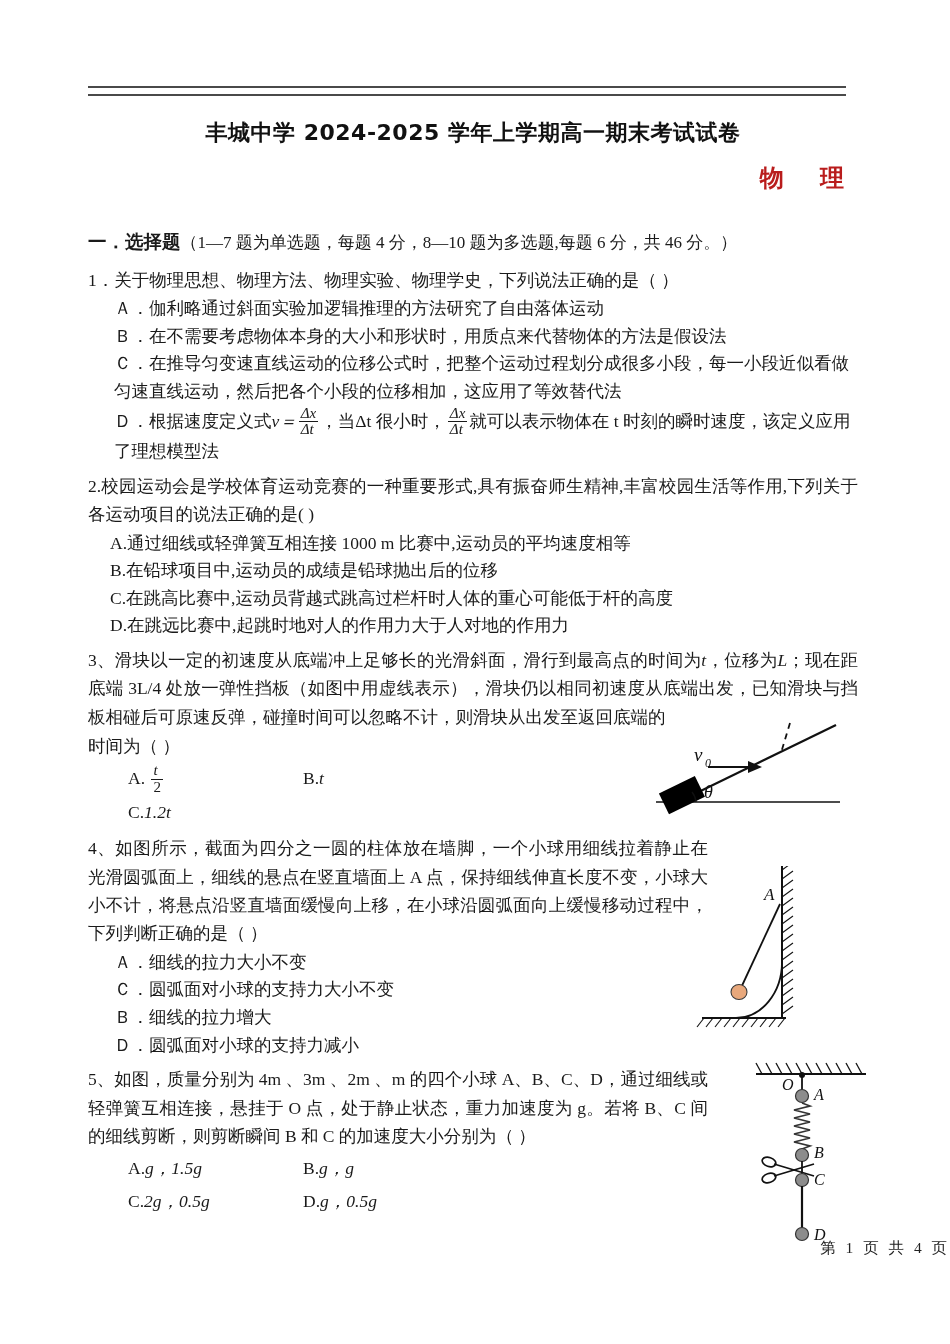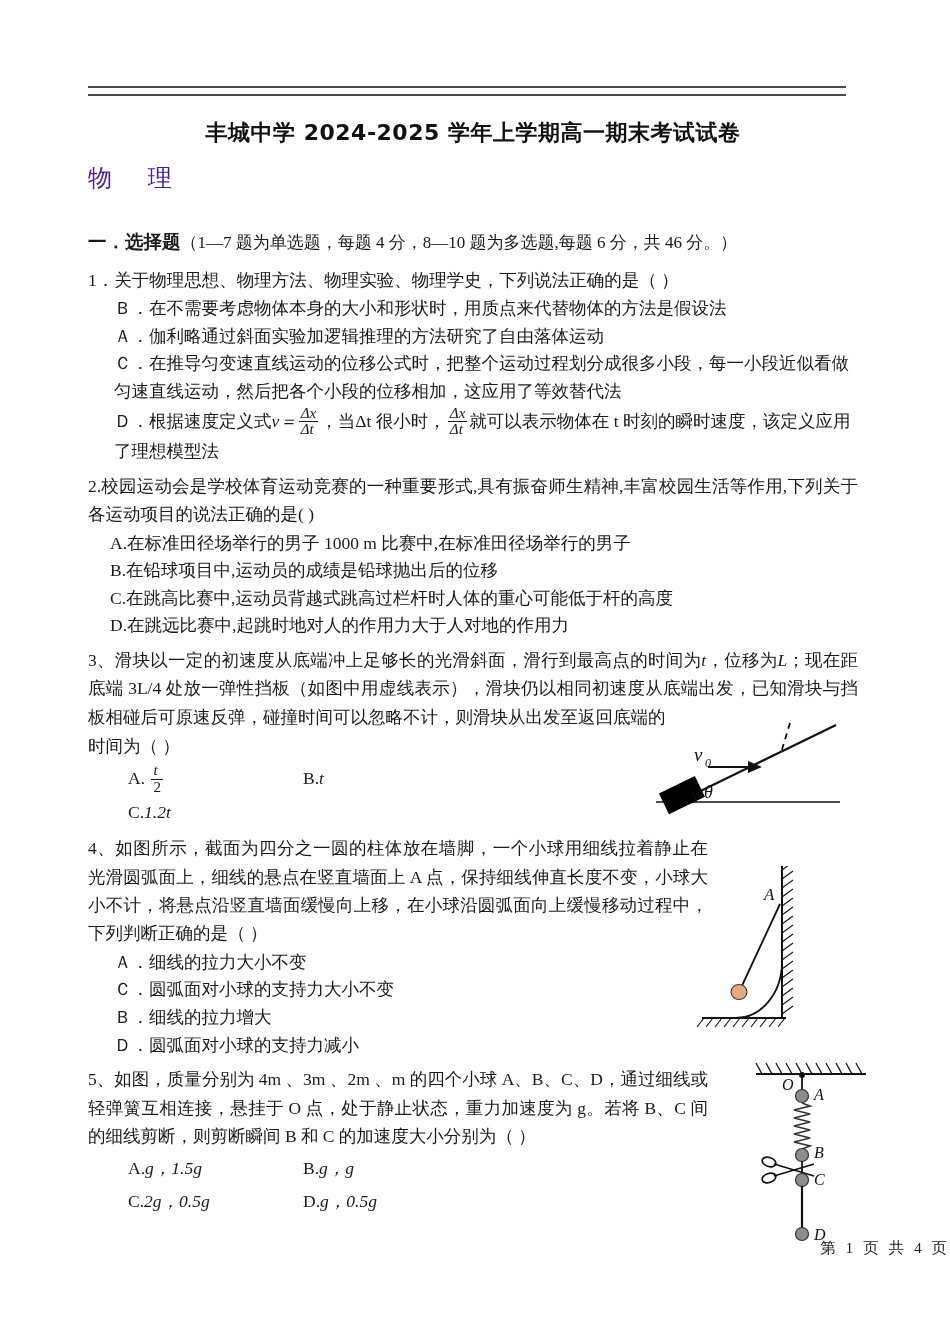--- a/index.html
+++ b/index.html
@@ -48,25 +48,25 @@
     font-size: 22px;
     font-weight: bold;
     text-align: center;
     margin: 0 0 14px 0;
     letter-spacing: 0.5px;
     color: #111;
   }
   h2.subject {
     font-family: "DejaVu Sans", "Liberation Sans", sans-serif;
     font-size: 24px;
-    font-weight: normal;
-    text-align: left;
+    font-weight: bold;
+    text-align: right;
     margin: 0 0 34px 0;
     letter-spacing: 14px;
-    color: #4c1d95;
+    color: #b91c1c;
   }
 
   .section-head {
     font-size: 18.5px;
     line-height: 1.55;
     margin: 0 0 9px 0;
   }
   .section-head .sec-no { font-weight: bold; }
   .section-head .sec-name { font-weight: bold; }
   .section-head .sec-note { font-weight: normal; font-size: 17px; }
@@ -155,31 +155,31 @@
 
     <h1 class="title">丰城中学 2024-2025 学年上学期高一期末考试试卷</h1>
     <h2 class="subject">物  理</h2>
 
     <p class="section-head">
       <span class="sec-no">一．</span><span class="sec-name">选择题</span><span class="sec-note">（1—7 题为单选题，每题 4 分，8—10 题为多选题,每题 6 分，共 46 分。）</span>
     </p>
 
     <div class="q">
       <p class="q-stem">1．关于物理思想、物理方法、物理实验、物理学史，下列说法正确的是（    ）</p>
+      <p class="opt">Ａ．伽利略通过斜面实验加逻辑推理的方法研究了自由落体运动</p>
       <p class="opt">Ｂ．在不需要考虑物体本身的大小和形状时，用质点来代替物体的方法是假设法</p>
-      <p class="opt">Ａ．伽利略通过斜面实验加逻辑推理的方法研究了自由落体运动</p>
       <p class="opt">Ｃ．在推导匀变速直线运动的位移公式时，把整个运动过程划分成很多小段，每一小段近似看做匀速直线运动，然后把各个小段的位移相加，这应用了等效替代法</p>
       <p class="opt">
         <span>Ｄ．根据速度定义式</span><span class="mi">v＝</span><span class="frac"><span class="num mi">Δx</span><span class="den mi">Δt</span></span><span>，当Δt 很小时，</span><span class="frac"><span class="num mi">Δx</span><span class="den mi">Δt</span></span><span>就可以表示物体在 t 时刻的瞬时速度，该定义应用了理想模型法</span>
       </p>
     </div>
 
     <div class="q">
       <p class="q-stem">2.校园运动会是学校体育运动竞赛的一种重要形式,具有振奋师生精神,丰富校园生活等作用,下列关于各运动项目的说法正确的是(    )</p>
-      <p class="opt tight">A.在标准田径场举行的男子 1000 m 比赛中,在标准田径场举行的男子</p>
+      <p class="opt tight">A.通过细线或轻弹簧互相连接 1000 m 比赛中,运动员的平均速度相等</p>
       <p class="opt tight">B.在铅球项目中,运动员的成绩是铅球抛出后的位移</p>
       <p class="opt tight">C.在跳高比赛中,运动员背越式跳高过栏杆时人体的重心可能低于杆的高度</p>
       <p class="opt tight">D.在跳远比赛中,起跳时地对人的作用力大于人对地的作用力</p>
     </div>
 
     <div class="q">
       <p class="q-stem">
         <span>3、滑块以一定的初速度从底端冲上足够长的光滑斜面，滑行到最高点的时间为</span><span class="mi">t</span><span>，位移为</span><span class="mi">L</span><span>；现在距底端 3L/4 处放一弹性挡板（如图中用虚线表示），滑块仍以相同初速度从底端出发，已知滑块与挡板相碰后可原速反弹，碰撞时间可以忽略不计，则滑块从出发至返回底端的</span>
       </p>
       <p class="q-stem">时间为（    ）</p>

